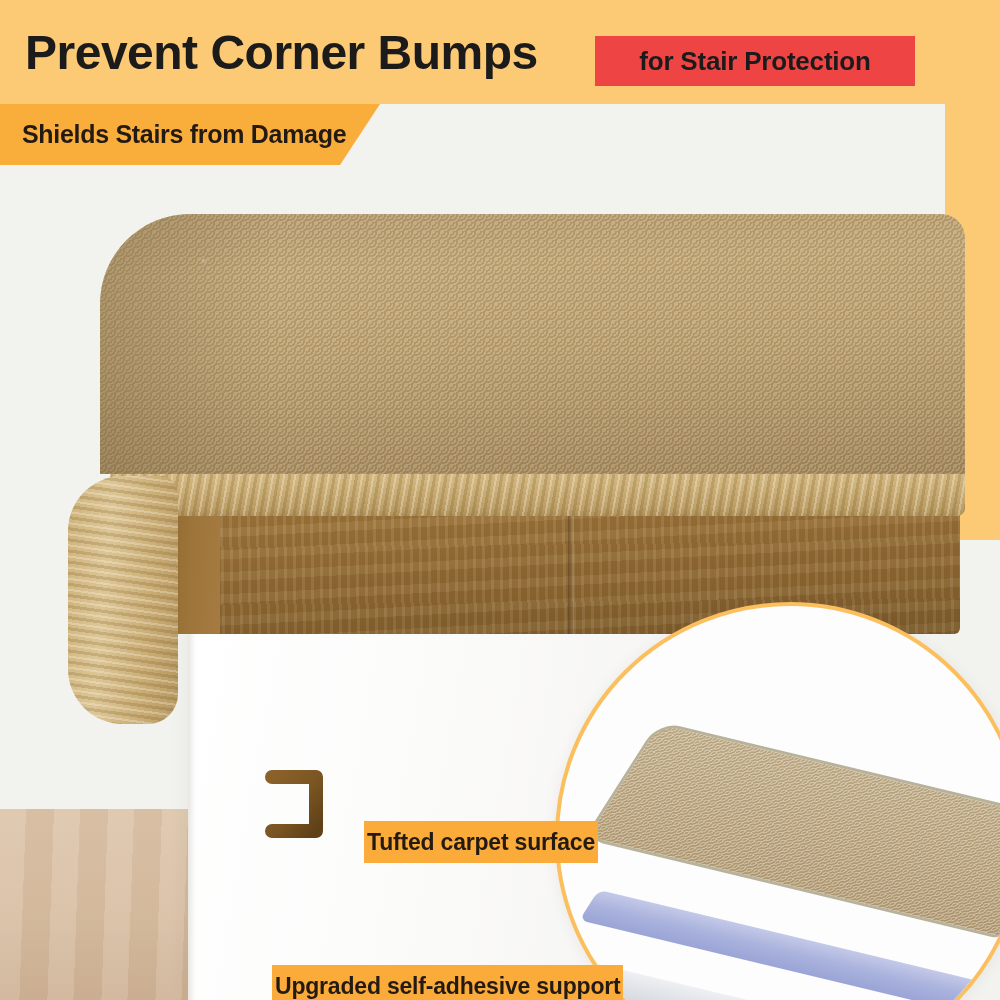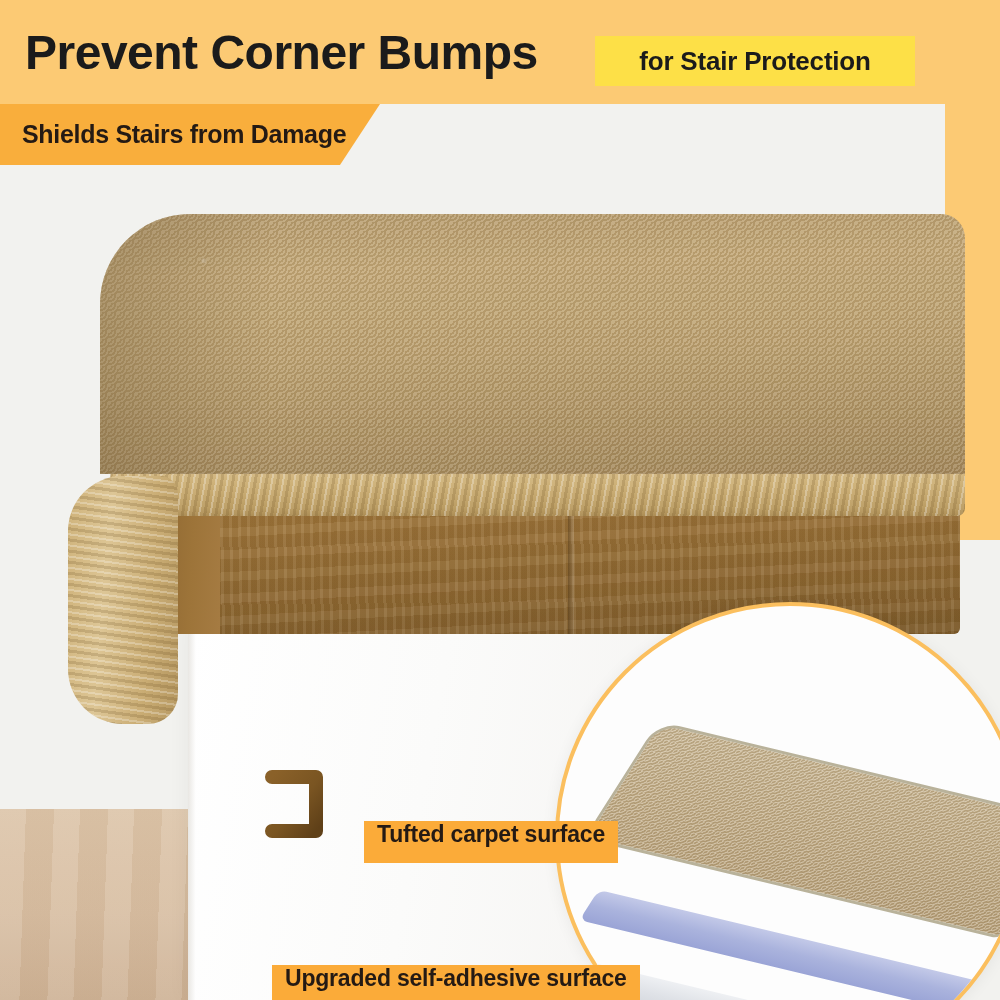--- a/index.html
+++ b/index.html
@@ -18,21 +18,21 @@
     background:#fcca74;
     z-index:30;
   }
   .title {
     position:absolute; left:25px; top:27px;
     font-size:48px; font-weight:700; letter-spacing:-0.5px;
     color:#1b1b1b; line-height:52px; white-space:nowrap;
   }
   .title-badge {
     position:absolute; left:595px; top:36px; width:320px; height:50px;
-    background:#fde047;
+    background:#ef4444;
     display:flex; align-items:center; justify-content:center;
   }
   .title-badge span {
     font-size:26px; font-weight:700; color:#1b1b1b; letter-spacing:-0.2px;
     white-space:nowrap;
   }
   .ribbon {
     position:absolute; left:0; top:104px; width:380px; height:69px;
     background:#f9ae3c;
     clip-path:polygon(0 0, 380px 0, 340px 61px, 0 61px);
@@ -183,22 +183,22 @@
     border-radius:8px 4px 4px 8px;
   }
 
   
   .bracket { position:absolute; left:258px; top:655px; width:225px; height:200px; z-index:25; }
 
   
   .callout {
     position:absolute; height:42px; z-index:26;
     background:#fbab39;
-    display:flex; align-items:flex-start;
-    padding:0 13px;
+    display:flex; align-items:center;
+    padding:0 3px;
   }
   .callout span{
     font-size:23px; font-weight:600; color:#241a14; letter-spacing:-0.2px;
     white-space:nowrap;
   }
   .c1 { left:364px; top:717px; }
   .c2 { left:332px; top:789px; }
   .c3 { left:272px; top:861px; }
 </style>
 </head>
@@ -243,21 +243,21 @@
     <div class="inset">
       <div class="layer layer-carpet"></div>
       <div class="layer layer-blue"></div>
       <div class="layer layer-gray"></div>
     </div>
 
     <div class="callout c1">
       <span>Tufted carpet surface</span>
     </div>
     <div class="callout c3">
-      <span>Upgraded self-adhesive surface</span>
+      <span>Upgraded self-adhesive support</span>
     </div>
 
   </div>
 
   <div class="header-band">
     <div class="title">Prevent Corner Bumps</div>
     <div class="title-badge">
       <span>for Stair Protection</span>
     </div>
   </div>

